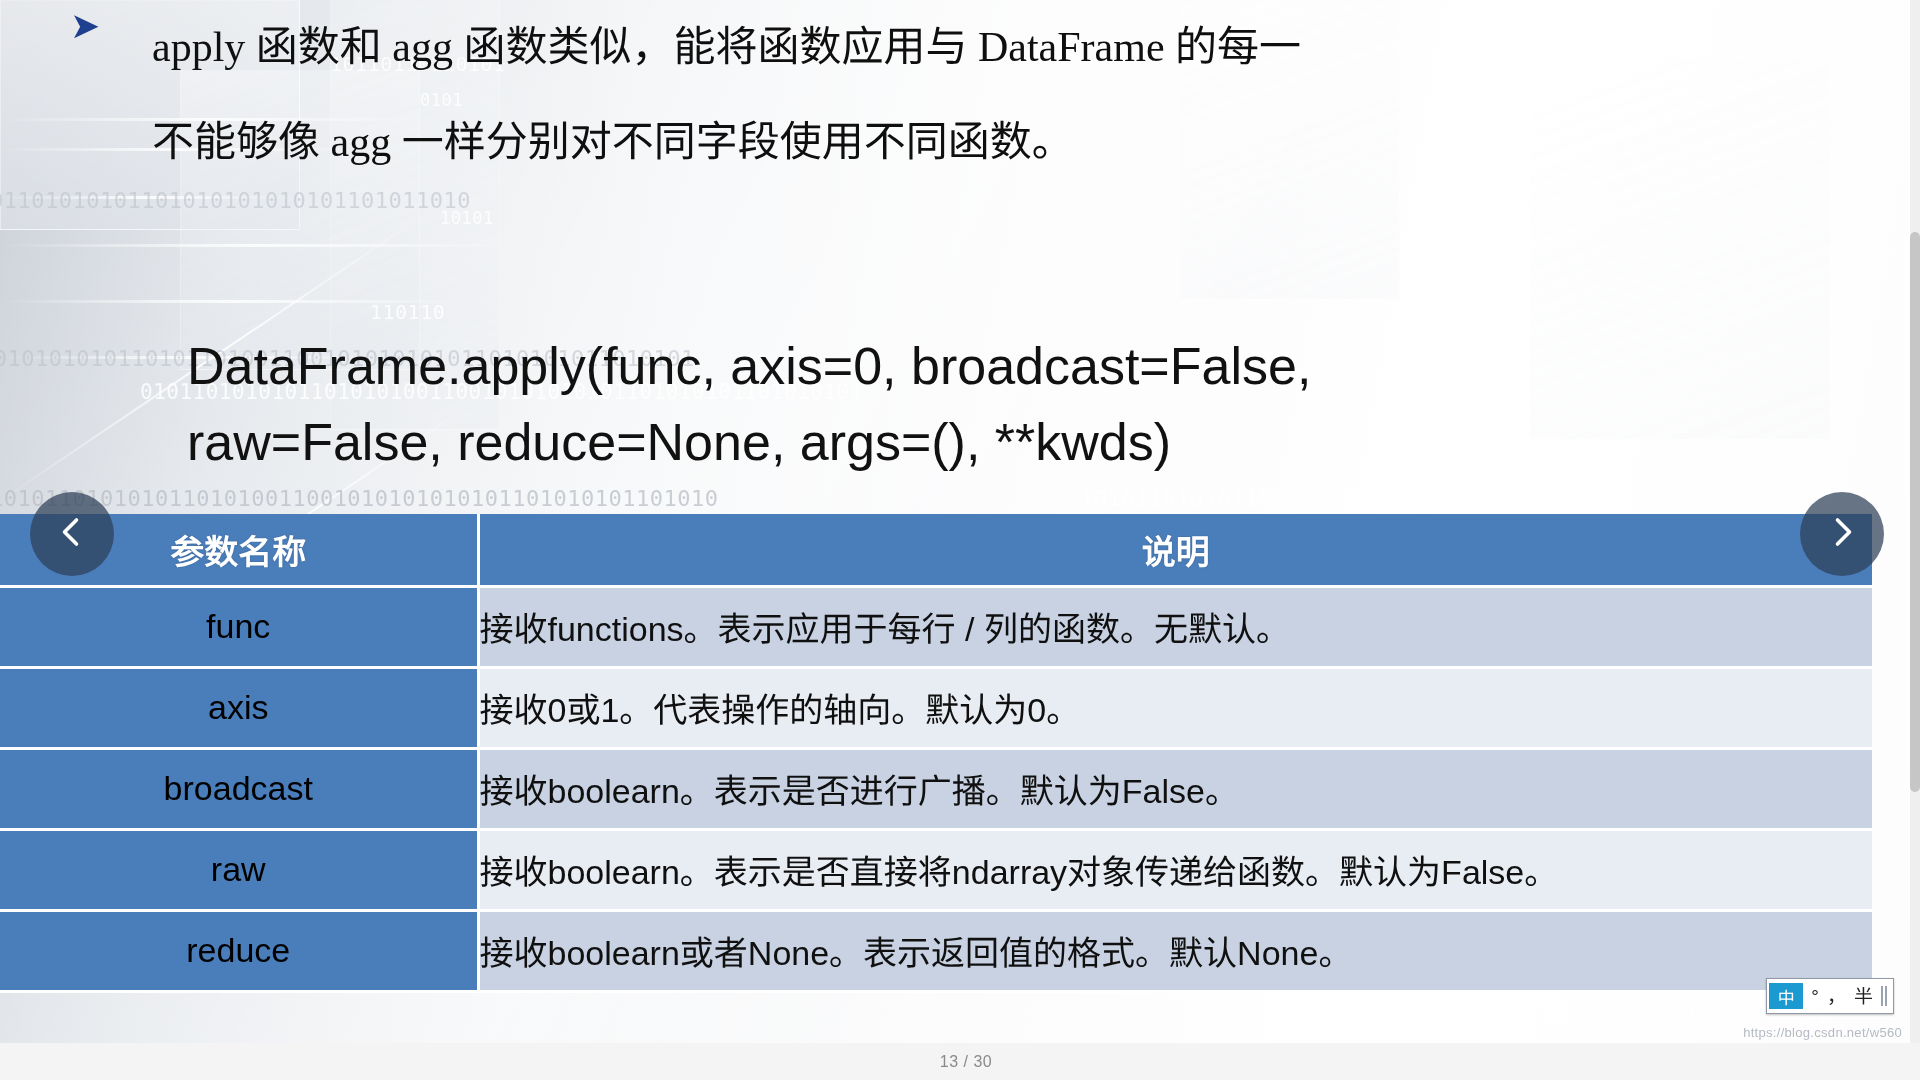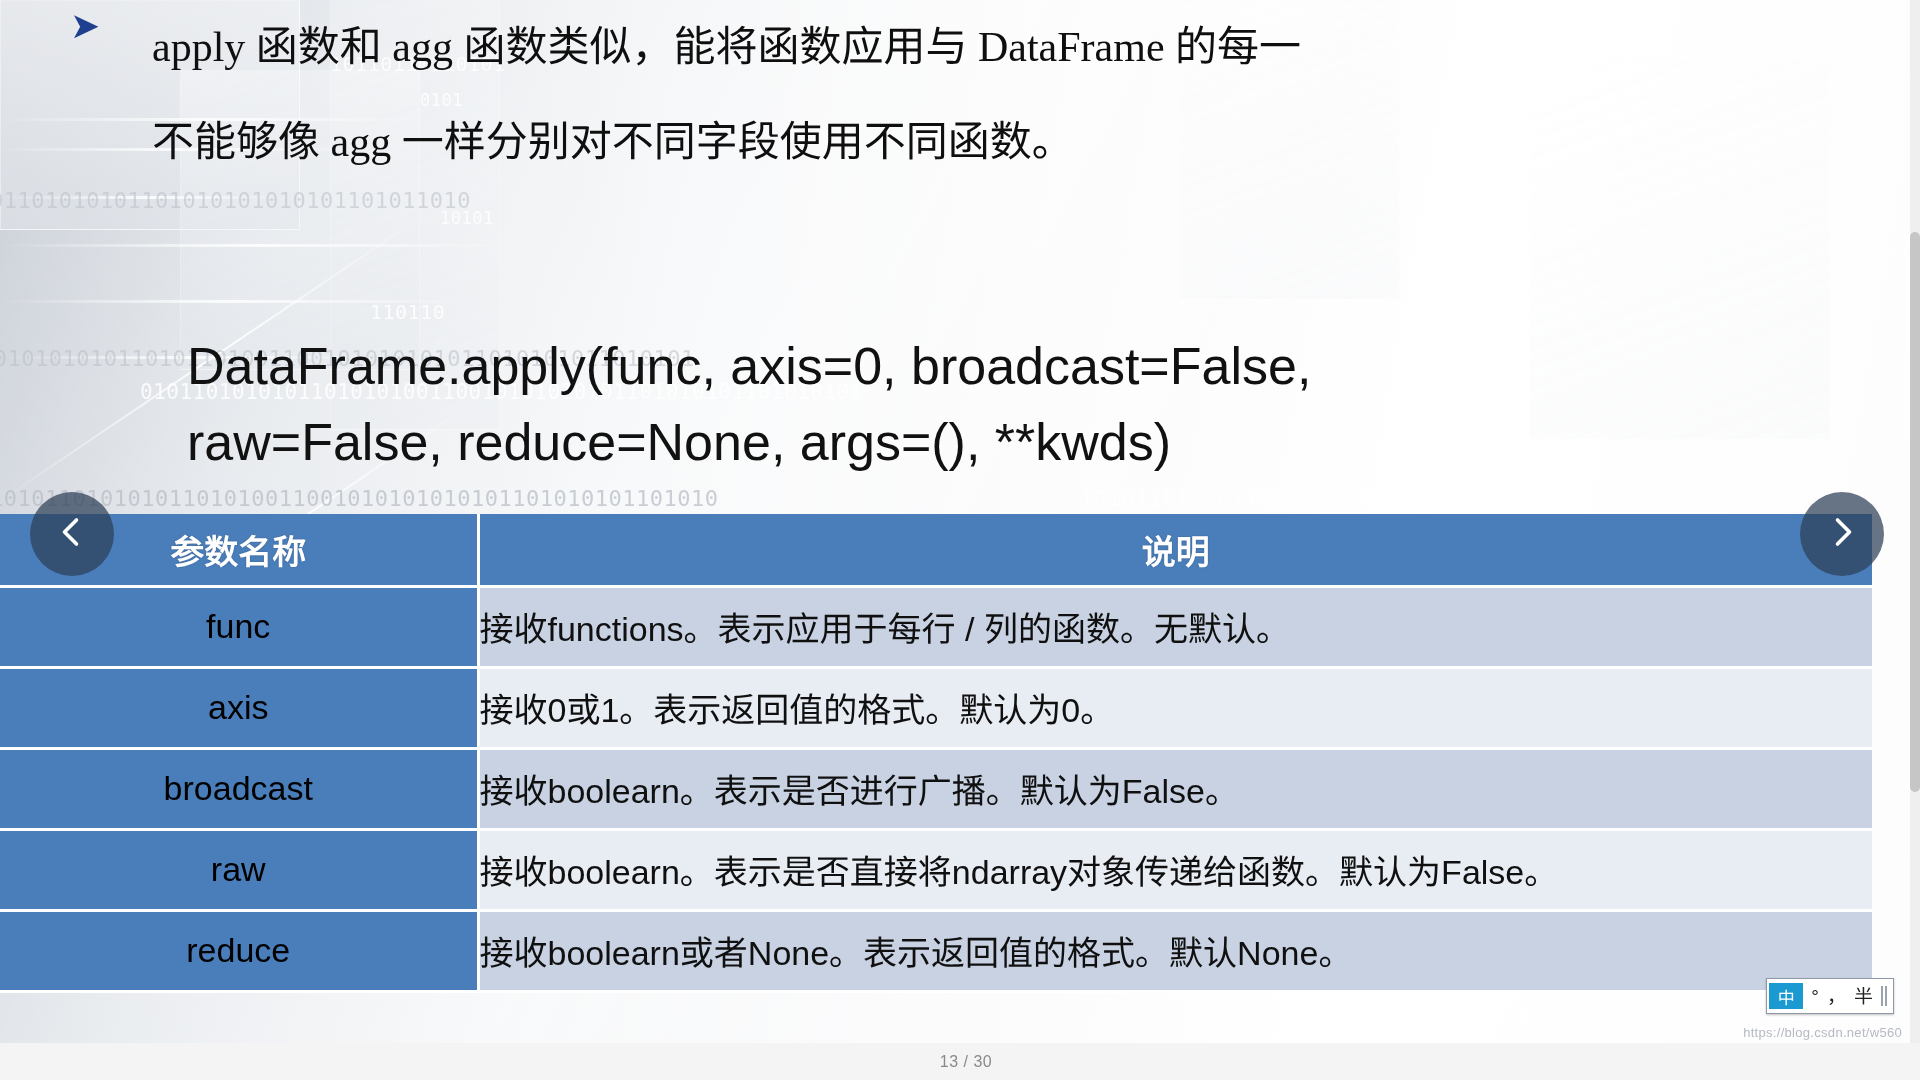--- a/index.html
+++ b/index.html
@@ -324,21 +324,21 @@
           <th class="th-desc">说明</th>
         </tr>
       </thead>
       <tbody>
         <tr class="band-a">
           <td class="td-name">func</td>
           <td class="td-desc">接收functions。表示应用于每行 / 列的函数。无默认。</td>
         </tr>
         <tr class="band-b">
           <td class="td-name">axis</td>
-          <td class="td-desc">接收0或1。表示返回值的格式。默认为0。</td>
+          <td class="td-desc">接收0或1。代表操作的轴向。默认为0。</td>
         </tr>
         <tr class="band-a">
           <td class="td-name">broadcast</td>
           <td class="td-desc">接收boolearn。表示是否进行广播。默认为False。</td>
         </tr>
         <tr class="band-b">
           <td class="td-name">raw</td>
           <td class="td-desc">接收boolearn。表示是否直接将ndarray对象传递给函数。默认为False。</td>
         </tr>
         <tr class="band-a">

